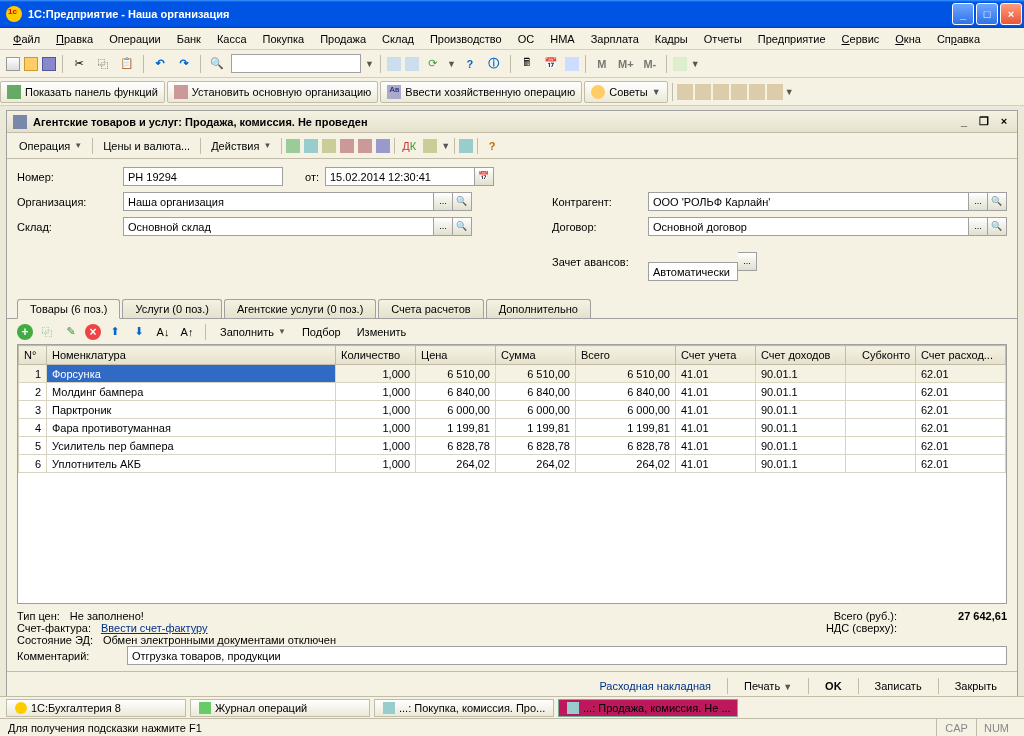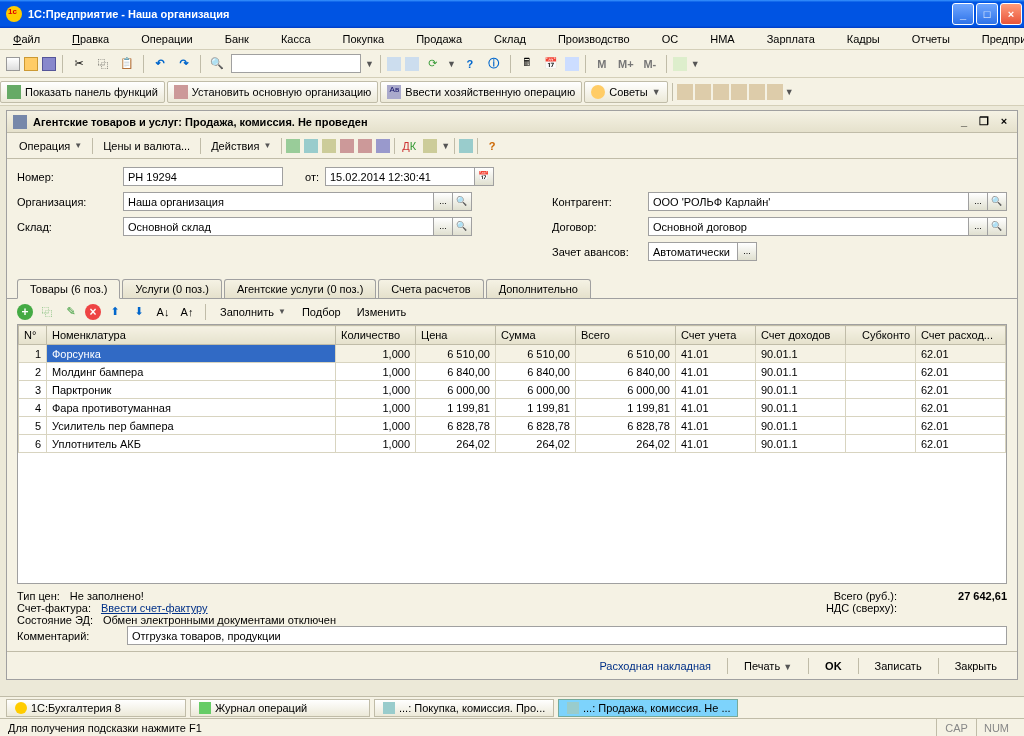--- a/index.html
+++ b/index.html
@@ -8,21 +8,21 @@
   .titlebar { height: 28px; background: linear-gradient(to bottom, #3a95ff 0%, #0054e3 8%, #0054e3 92%, #003bc5 100%); display: flex; align-items: center; padding: 0 2px 0 6px; color: white; font-weight: bold; font-size: 13px; }
   .titlebar .logo { width: 16px; height: 16px; background: #ffcc00; border-radius: 50%; margin-right: 6px; position: relative; }
   .titlebar .logo::after { content: "1c"; position: absolute; left: 2px; top: 1px; font-size: 8px; color: #d00; font-weight: bold; }
   .titlebar .title { flex: 1; }
   .winbtns { display: flex; gap: 2px; }
   .winbtn { width: 22px; height: 22px; border: 1px solid #fff; border-radius: 3px; display: flex; align-items: center; justify-content: center; text-align: center; color: white; font-weight: bold; cursor: pointer; }
   .winbtn.min { background: linear-gradient(#6fa6ff,#2f73e8); }
   .winbtn.max { background: linear-gradient(#6fa6ff,#2f73e8); }
   .winbtn.close { background: linear-gradient(#ff9c7a,#e8553a); }
   
-  .menubar { height: 22px; background: #f5f2e4; display: flex; align-items: center; padding: 0 6px; gap: 18px; border-bottom: 1px solid #d4cfb8; }
+  .menubar { height: 22px; background: #f5f2e4; display: flex; align-items: center; padding: 0 6px; gap: 2px; border-bottom: 1px solid #d4cfb8; }
   .menubar span { padding: 2px 7px; cursor: pointer; }
   .menubar span u { text-decoration: underline; }
   
   .toolbar { height: 28px; background: #f5f2e4; display: flex; align-items: center; padding: 0 6px; gap: 4px; border-bottom: 1px solid #d4cfb8; }
   .toolbar .sep { width: 1px; height: 18px; background: #c0bca8; margin: 0 2px; }
   .tbtn { width: 20px; height: 20px; display: flex; align-items: center; justify-content: center; cursor: pointer; border: 1px solid transparent; }
   .tinput { height: 19px; border: 1px solid #a0a0a0; background: white; width: 130px; }
   
   .toolbar2 { height: 28px; background: #f5f2e4; display: flex; align-items: center; padding: 0 0; gap: 2px; border-bottom: 1px solid #d4cfb8; }
   .tbtn2 { display: flex; align-items: center; gap: 4px; height: 22px; padding: 0 6px; border: 1px solid #c0bca8; background: linear-gradient(#fff,#ece9d8); cursor: pointer; border-radius: 2px; }
@@ -72,21 +72,21 @@
   .link { color: #003087; text-decoration: underline; cursor: pointer; }
   .total-label { flex: 1; text-align: right; }
   .total-val { font-weight: bold; width: 100px; text-align: right; }
   
   .doc-buttons { height: 28px; background: #f5f2e4; display: flex; align-items: center; justify-content: flex-end; padding: 0 10px; gap: 6px; border-top: 1px solid #c0bca8; }
   .doc-btn { padding: 2px 10px; cursor: pointer; }
   .doc-btn.bold { font-weight: bold; }
   
   .taskbar { position: absolute; bottom: 18px; left: 0; right: 0; height: 22px; background: #f5f2e4; display: flex; align-items: center; padding: 0 6px; gap: 4px; border-top: 1px solid #c0bca8; }
   .task { display: flex; align-items: center; gap: 4px; height: 18px; padding: 0 8px; border: 1px solid #c0bca8; background: linear-gradient(#fff,#ece9d8); cursor: pointer; width: 180px; overflow: hidden; white-space: nowrap; }
-  .task.active { background: #7dd3fc; border: 1px solid #7a9; }
+  .task.active { background: #be185d; border: 1px solid #7a9; }
   .task .ico { width: 12px; height: 12px; flex-shrink: 0; }
   
   .statusbar { position: absolute; bottom: 0; left: 0; right: 0; height: 18px; background: #f5f2e4; display: flex; align-items: center; padding: 0 8px; border-top: 1px solid #c0bca8; }
   .statusbar .hint { flex: 1; }
   .statusbar .ind { width: 40px; text-align: center; border-left: 1px solid #c0bca8; height: 100%; line-height: 18px; color: #888; }
   
   .ico-new { background: linear-gradient(#fff,#ddd); border:1px solid #999; }
   .ico-open { background: #fc6; border:1px solid #c93; }
   .ico-save { background: #88c; border:1px solid #559; }
   .ico-undo { color: #06c; font-weight:bold; }
@@ -278,21 +278,21 @@
           <div class="form-label" style="width:90px;">Договор:</div>
           <div class="form-input-wrap" style="flex:1;">
             <input class="form-input" style="flex: 1 1 0%;" value="Основной договор">
             <div class="input-btn">...</div>
             <div class="input-btn">🔍</div>
           </div>
         </div>
         <div class="form-row">
           <div class="form-label" style="width:90px;">Зачет авансов:</div>
           <div class="form-input-wrap">
-            <input class="form-input" style="width: 90px;" value="Автоматически">
+            <input class="form-input" style="width: 90px; margin-top: 20px;" value="Автоматически">
             <div class="input-btn">...</div>
           </div>
         </div>
       </div>
     </div>
   </div>
 
   <div class="tabs">
     <div class="tab active">Товары (6 поз.)</div>
     <div class="tab">Услуги (0 поз.)</div>

